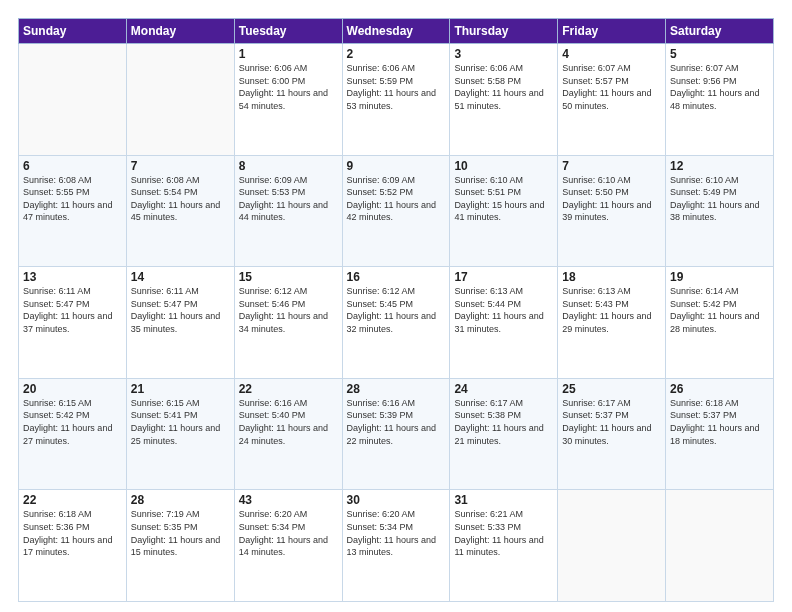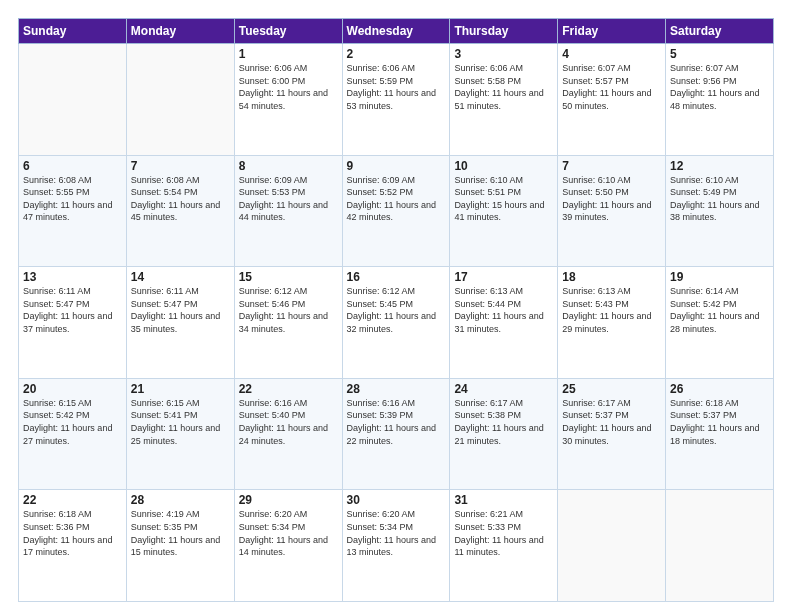--- a/index.html
+++ b/index.html
@@ -271,26 +271,26 @@
         </tr>
         <tr>
           <td>
           <span class="day-number">22</span>
           <span class="day-info">Sunrise: 6:18 AM</span><br>
           <span class="day-info">Sunset: 5:36 PM</span><br>
           <span class="day-info">Daylight: 11 hours and 17 minutes.</span>
         </td>
           <td>
           <span class="day-number">28</span>
-          <span class="day-info">Sunrise: 4:19 AM</span><br>
+          <span class="day-info">Sunrise: 7:19 AM</span><br>
           <span class="day-info">Sunset: 5:35 PM</span><br>
           <span class="day-info">Daylight: 11 hours and 15 minutes.</span>
         </td>
           <td>
-          <span class="day-number">29</span>
+          <span class="day-number">43</span>
           <span class="day-info">Sunrise: 6:20 AM</span><br>
           <span class="day-info">Sunset: 5:34 PM</span><br>
           <span class="day-info">Daylight: 11 hours and 14 minutes.</span>
         </td>
           <td>
           <span class="day-number">30</span>
           <span class="day-info">Sunrise: 6:20 AM</span><br>
           <span class="day-info">Sunset: 5:34 PM</span><br>
           <span class="day-info">Daylight: 11 hours and 13 minutes.</span>
         </td>

